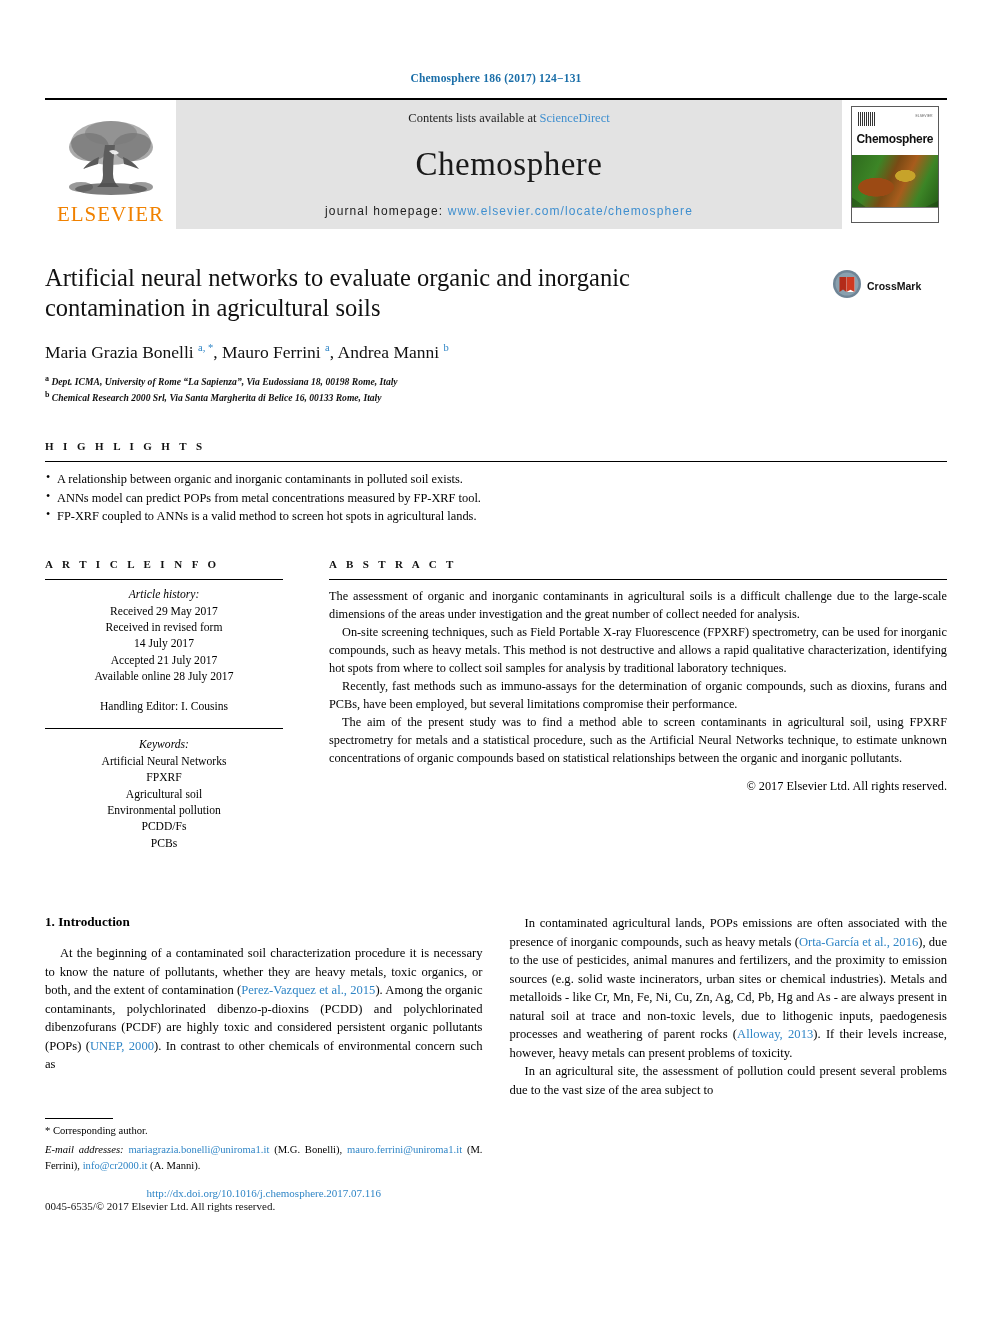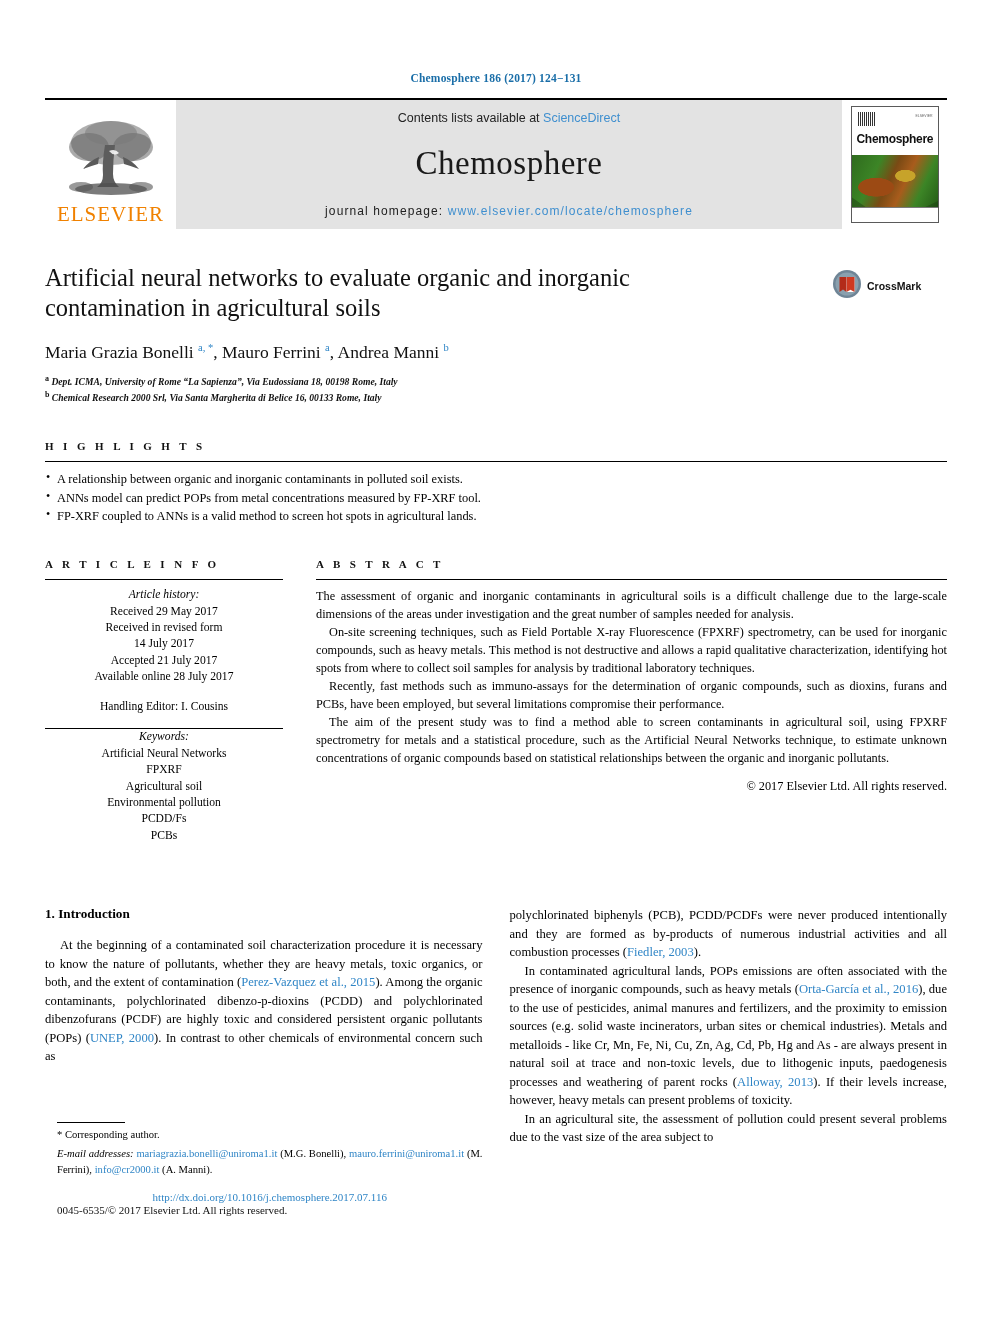--- a/index.html
+++ b/index.html
@@ -65,21 +65,21 @@
     flex: 1 1 auto;
     background: #e3e3e3;
     display: flex;
     flex-direction: column;
     align-items: center;
     justify-content: space-between;
     padding: 11px 0 11px 0;
     box-sizing: border-box;
   }
   .contents-line {
-    font-family: Liberation Sans, sans-serif;
+    font-family: Liberation Serif, serif;
     font-size: 12.5px;
     color: #222;
   }
   .contents-line .sd { color: #3f8fcf; }
   .journal-name {
     font-family: "Liberation Serif", serif;
     font-size: 33px;
     color: #1a1a1a;
     letter-spacing: 0.5px;
     margin-top: -2px;
@@ -220,33 +220,33 @@
   .hl-list li:before {
     content: "\2022";
     position: absolute; left: 1px; top: -1px;
     font-size: 12px;
   }
 
   
   .info-abstract {
     margin-top: 33px;
     display: flex;
-    gap: 33px;
+    gap: 46px;
   }
   .col-info { flex: 0 0 238px; }
   .col-abstract { flex: 1 1 auto; }
   .rule-thin { border-top: 1.4px solid #000; margin-top: 9px; }
   .info-body {
     font-size: 11.6px;
     line-height: 1.42;
     margin-top: 7px;
     text-align: center;
   }
   .info-body .lbl { font-style: italic; }
-  .kw-block { margin-top: 0; }
+  .kw-block { margin-top: 8px; }
   .kw-rule { border-top: 1.2px solid #000; margin-top: 13px; }
   .abstract-body {
     font-size: 12.3px;
     line-height: 1.46;
     margin-top: 8px;
     text-align: justify;
   }
   .abstract-body p { margin: 0; text-indent: 13px; }
   .abstract-body p.first { text-indent: 0; }
   .copyright {
@@ -277,22 +277,21 @@
     hyphens: auto;
   }
   .para + .para { margin-top: 0; }
   a.ref, .ref {
     color: #2f85c6;
     text-decoration: none;
   }
   .footnote-block {
     position: absolute;
     left: 0; right: 0;
-    bottom: 0;
-    margin-left: 12px;
+    bottom: 12px;
   }
   .fn-rule { border-top: 1px solid #000; width: 68px; }
   .fn-text {
     font-size: 10.6px;
     line-height: 1.45;
     margin-top: 4px;
     text-align: justify;
   }
   .fn-text .ital { font-style: italic; }
   .doi-line {
@@ -422,21 +421,21 @@
         <div>Environmental pollution</div>
         <div>PCDD/Fs</div>
         <div>PCBs</div>
       </div>
     </div>
 
     <div class="col-abstract">
       <div class="section-head">A B S T R A C T</div>
       <div class="rule-thin"></div>
       <div class="abstract-body">
-        <p class="first">The assessment of organic and inorganic contaminants in agricultural soils is a difficult challenge due to the large-scale dimensions of the areas under investigation and the great number of samples needed for analysis.</p>
+        <p class="first">The assessment of organic and inorganic contaminants in agricultural soils is a difficult challenge due to the large-scale dimensions of the areas under investigation and the great number of collect needed for analysis.</p>
         <p>On-site screening techniques, such as Field Portable X-ray Fluorescence (FPXRF) spectrometry, can be used for inorganic compounds, such as heavy metals. This method is not destructive and allows a rapid qualitative characterization, identifying hot spots from where to collect soil samples for analysis by traditional laboratory techniques.</p>
         <p>Recently, fast methods such as immuno-assays for the determination of organic compounds, such as dioxins, furans and PCBs, have been employed, but several limitations compromise their performance.</p>
         <p>The aim of the present study was to find a method able to screen contaminants in agricultural soil, using FPXRF spectrometry for metals and a statistical procedure, such as the Artificial Neural Networks technique, to estimate unknown concentrations of organic compounds based on statistical relationships between the organic and inorganic pollutants.</p>
       </div>
       <div class="copyright">© 2017 Elsevier Ltd. All rights reserved.</div>
     </div>
   </div>
 
   <div class="body-cols">
 
@@ -447,19 +446,18 @@
       <div class="footnote-block">
         <div class="fn-rule"></div>
         <div class="fn-text">* Corresponding author.</div>
         <div class="fn-text"><span class="ital">E-mail addresses:</span> <span class="ref">mariagrazia.bonelli@uniroma1.it</span> (M.G. Bonelli), <span class="ref">mauro.ferrini@uniroma1.it</span> (M. Ferrini), <span class="ref">info@cr2000.it</span> (A. Manni).</div>
         <div class="doi-line">http://dx.doi.org/10.1016/j.chemosphere.2017.07.116</div>
         <div class="issn-line">0045-6535/© 2017 Elsevier Ltd. All rights reserved.</div>
       </div>
     </div>
 
     <div class="bcol">
-      <p class="para" style="text-indent:0">polychlorinated biphenyls (PCB), PCDD/PCDFs were never produced intentionally and they are formed as by-products of numerous industrial activities and all combustion processes (<span class="ref">Fiedler, 2003</span>).</p>
       <p class="para">In contaminated agricultural lands, POPs emissions are often associated with the presence of inorganic compounds, such as heavy metals (<span class="ref">Orta-García et al., 2016</span>), due to the use of pesticides, animal manures and fertilizers, and the proximity to emission sources (e.g. solid waste incinerators, urban sites or chemical industries). Metals and metalloids - like Cr, Mn, Fe, Ni, Cu, Zn, Ag, Cd, Pb, Hg and As - are always present in natural soil at trace and non-toxic levels, due to lithogenic inputs, paedogenesis processes and weathering of parent rocks (<span class="ref">Alloway, 2013</span>). If their levels increase, however, heavy metals can present problems of toxicity.</p>
       <p class="para">In an agricultural site, the assessment of pollution could present several problems due to the vast size of the area subject to</p>
     </div>
   </div>
 
 </div>
 
 </body></html>

